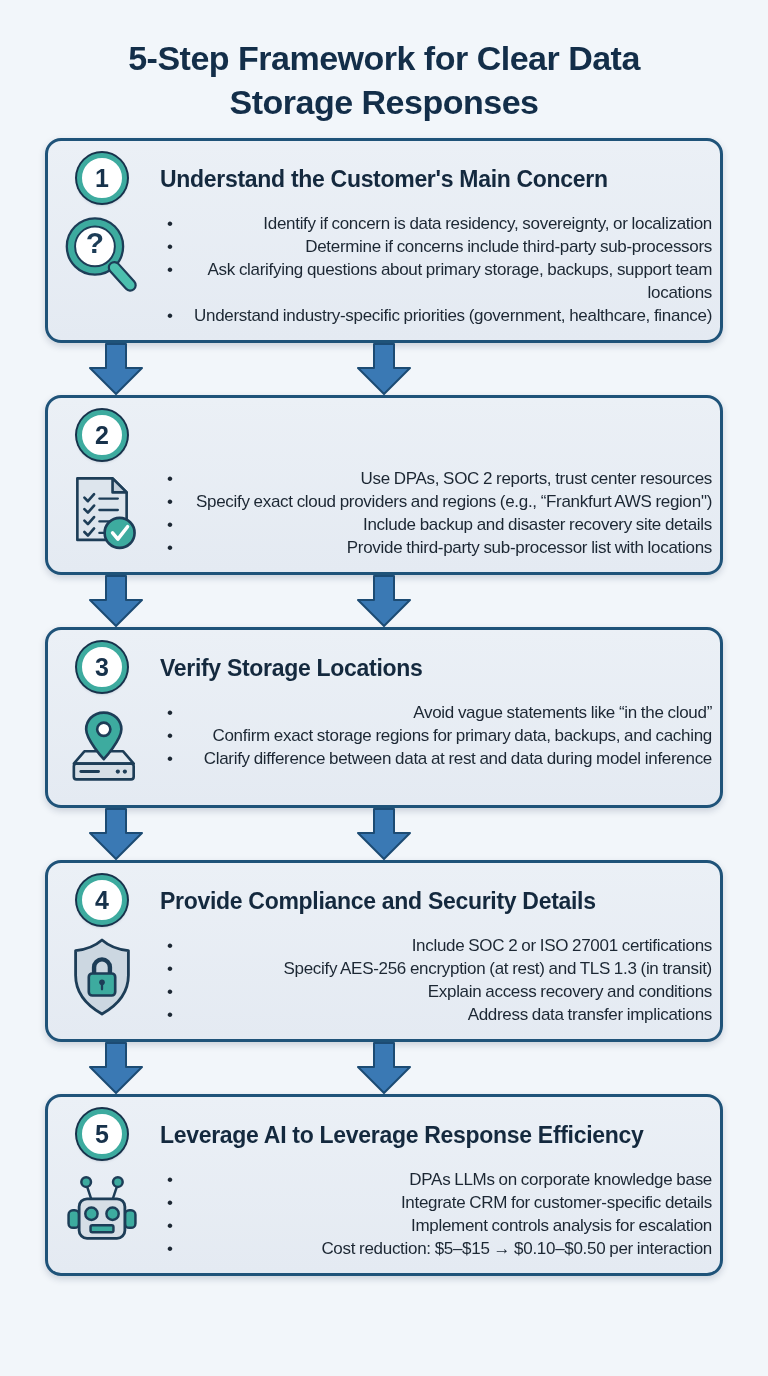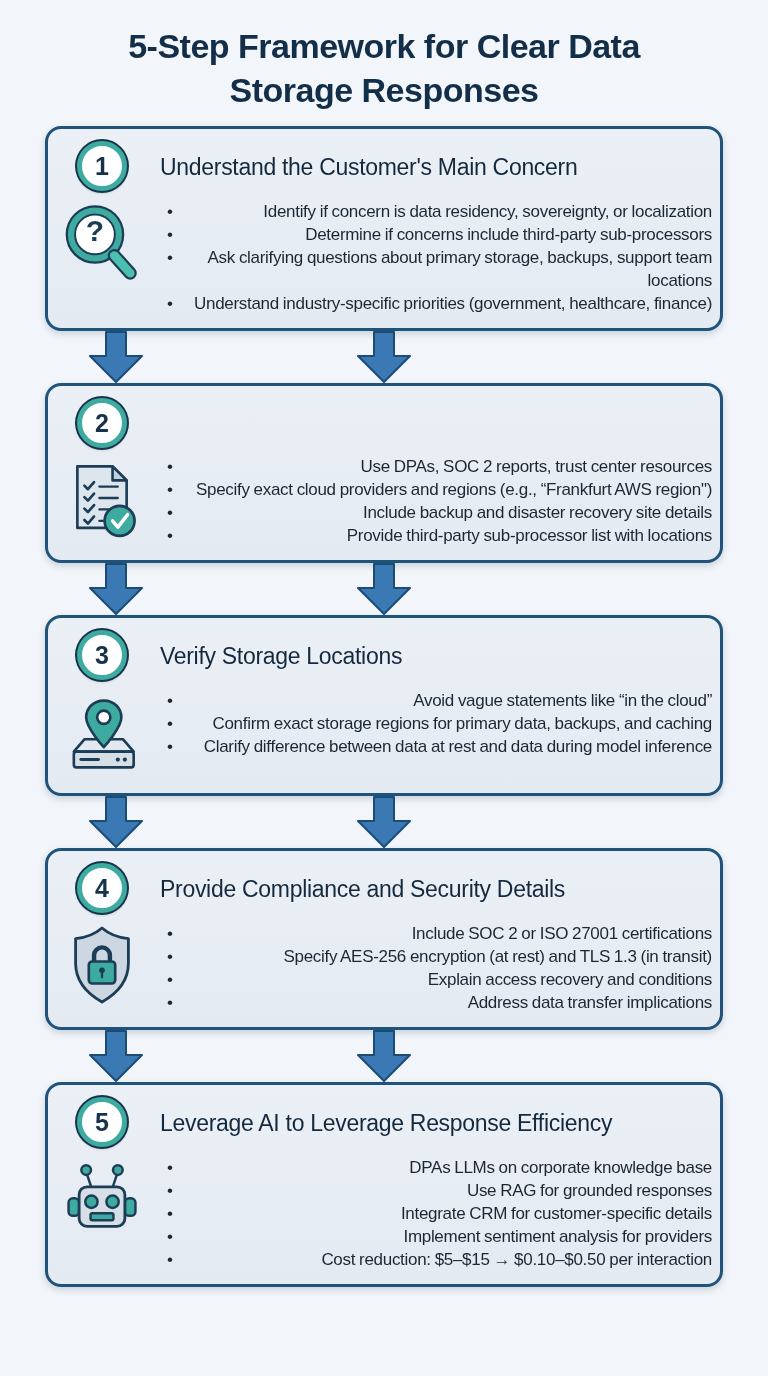--- a/index.html
+++ b/index.html
@@ -5,21 +5,21 @@
   html,body{margin:0;padding:0;}
   body{
     width:768px;height:1376px;overflow:hidden;
     background:#f2f6fa;
     font-family:"Liberation Sans",sans-serif;
     color:#1c2733;
   }
   .page{width:768px;height:1376px;position:relative;}
   .main-title{
     margin:0 auto;
-    padding-top:24px;
+    padding-top:36px;
     max-width:560px;
     text-align:center;
     font-size:34px;
     font-weight:700;
     line-height:1.3;
     letter-spacing:-0.5px;
     color:#132e49;
     padding-bottom:14px;
   }
   .card{
@@ -39,21 +39,21 @@
     width:40px;height:40px;
     background:#ffffff;
     border:5px solid #3dab9f;
     border-radius:50%;
     box-shadow:0 0 0 2px #17324b, 0 2px 3px rgba(20,40,70,0.25);
     display:flex;align-items:center;justify-content:center;
     font-size:25px;font-weight:700;color:#17324b;
   }
   .title-cell{grid-row:1;grid-column:2;display:flex;align-items:center;padding-left:14px;min-height:52px;}
   .step-title{
-    font-size:23px;font-weight:400;color:#14293e;letter-spacing:-0.3px;line-height:1.12;
+    font-size:23px;font-weight:700;color:#14293e;letter-spacing:-0.3px;line-height:1.12;
   }
   .icon-cell{grid-row:2;grid-column:1;display:flex;justify-content:center;align-items:flex-start;padding-top:6px;}
   .bullets-cell{grid-row:2;grid-column:2;}
   ul.bullets{
     margin:7px 0 0 0;
     padding:0 0 0 20px;
     list-style:none;
   }
   ul.bullets li{
     position:relative;
@@ -249,21 +249,20 @@
         <rect x="76" y="48" width="12" height="20" rx="5" fill="#3dab9f" stroke="#1d3d57" stroke-width="2.8"></rect>
         <rect x="24" y="35" width="52" height="45" rx="9" fill="#d6dee6" stroke="#1d3d57" stroke-width="3.2"></rect>
         <circle cx="38" cy="52" r="7" fill="#3dab9f" stroke="#1d3d57" stroke-width="2.8"></circle>
         <circle cx="62" cy="52" r="7" fill="#3dab9f" stroke="#1d3d57" stroke-width="2.8"></circle>
         <rect x="37" y="65" width="26" height="8" rx="2" fill="#3dab9f" stroke="#1d3d57" stroke-width="2.8"></rect>
       </svg>
     </div>
     <div class="bullets-cell">
       <ul class="bullets">
         <li>DPAs LLMs on corporate knowledge base</li>
-        <li>Use RAG for grounded responses</li>
         <li>Integrate CRM for customer-specific details</li>
-        <li>Implement sentiment analysis for providers</li>
+        <li>Implement controls analysis for escalation</li>
         <li>Cost reduction: $5–$15 → $0.10–$0.50 per interaction</li>
       </ul>
     </div>
   </div>
 
 </div>
 
 </body></html>

